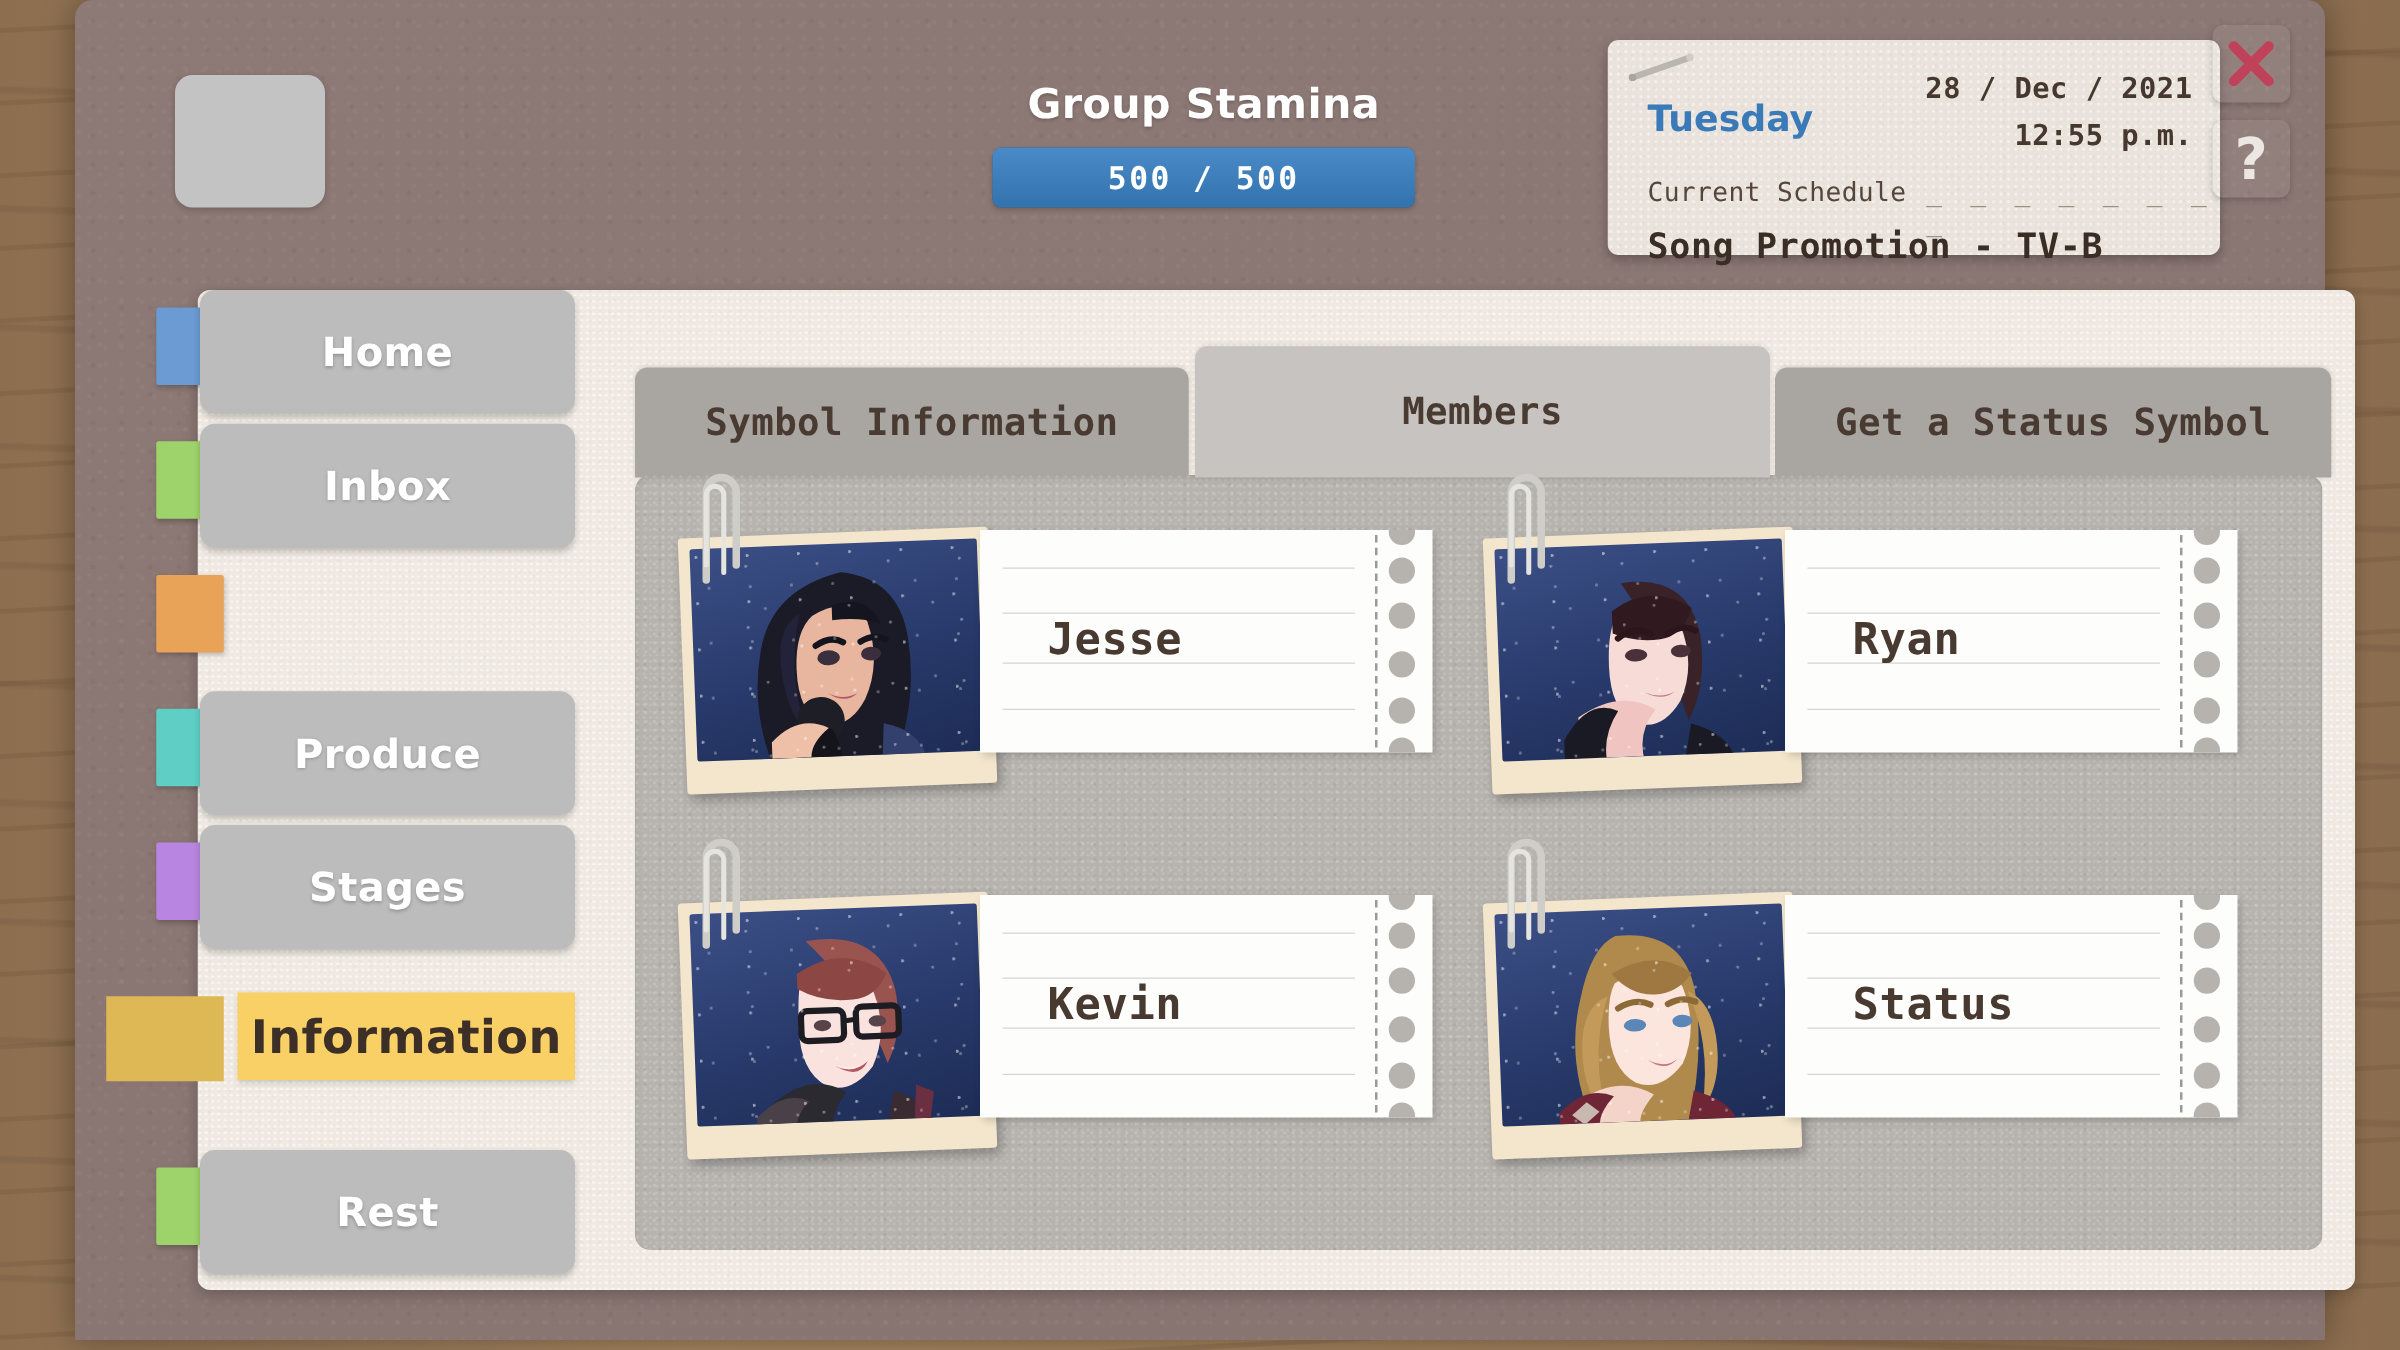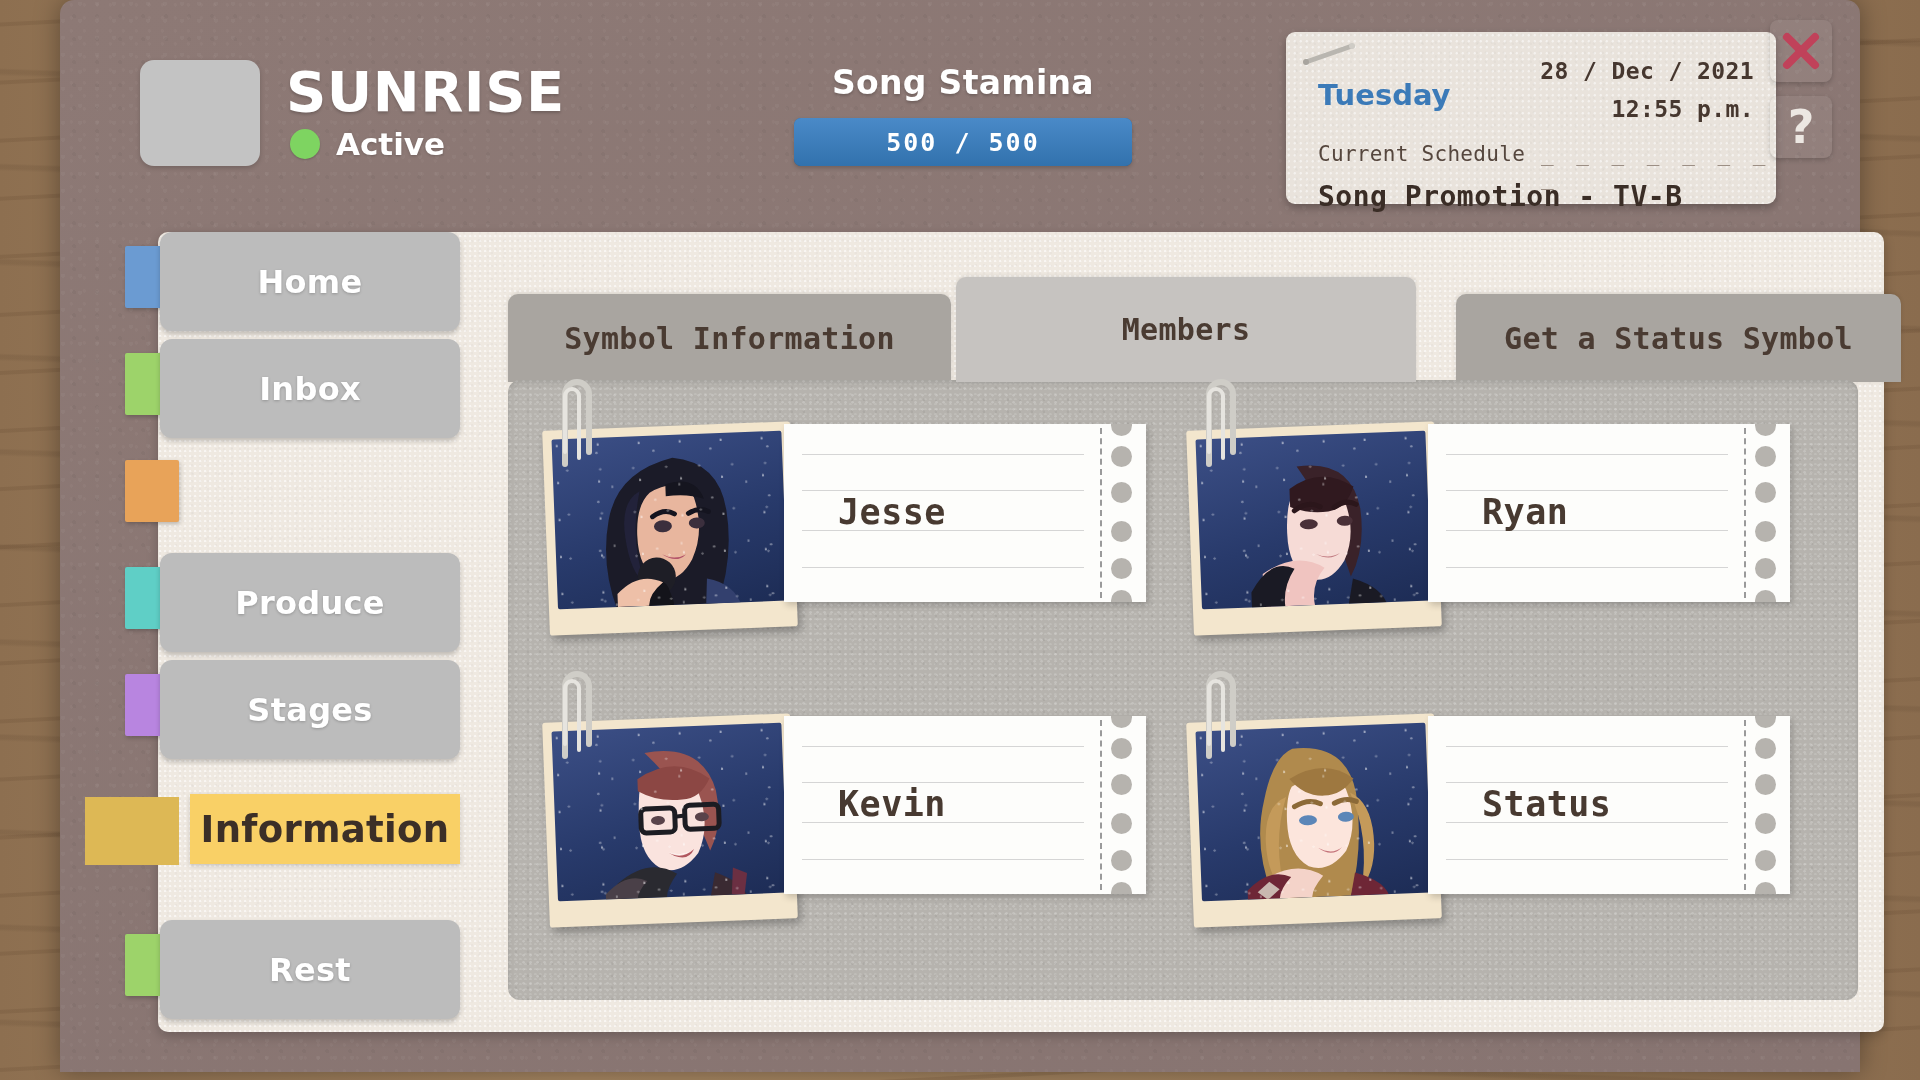--- a/index.html
+++ b/index.html
@@ -238,21 +238,21 @@
     cursor: pointer;
     box-shadow: 0 -1px 4px rgba(0,0,0,0.1);
   }
   .tab span {
     font-family: "DejaVu Sans Mono", monospace;
     font-size: 30px; font-weight: 700; color: #4a3b32;
     letter-spacing: 0.3px; white-space: nowrap;
   }
   #tab-0 { left: 0px;   width: 443px; height: 88px; }
   #tab-1 { left: 448px; width: 460px; height: 105px; background: #c6c3c0; z-index: 3; }
-  #tab-2 { left: 948px; width: 445px; height: 88px; }
+  #tab-2 { left: 912px; width: 445px; height: 88px; }
 
   
   .board {
     position: absolute; left: 350px; top: 148px;
     width: 1350px; height: 620px;
     background-color: #b6b3ae;
     background-image:
       radial-gradient(circle at 22% 18%, rgba(255,255,255,0.18) 0 1px, transparent 1.6px),
       radial-gradient(circle at 66% 64%, rgba(0,0,0,0.05) 0 1px, transparent 1.6px),
       radial-gradient(circle at 48% 86%, rgba(255,255,255,0.13) 0 1px, transparent 1.6px);
@@ -346,31 +346,24 @@
 </head>
 <body>
 
 <div id="app">
   <div class="window">
 
     <div class="topbar">
 
       <div class="group-badge">
         <div class="group-logo"></div>
-        <div class="group-meta">
-          <div class="group-name">SUNRISE</div>
-          <div class="group-status">
-            <div class="status-dot"></div>
-            <div class="status-text">Active</div>
-          </div>
-        </div>
       </div>
 
       <div class="stamina">
-        <div class="stamina-label">Song Stamina</div>
+        <div class="stamina-label">Group Stamina</div>
         <div class="stamina-bar">
           <div class="stamina-fill"></div>
           <div class="stamina-text">500 / 500</div>
         </div>
       </div>
 
       <div class="schedule-card">
         <svg class="clip-pin" viewBox="0 0 56 24">
           <line x1="4" y1="20" x2="50" y2="4" stroke="#b9b6b0" stroke-width="5" stroke-linecap="round"></line>
           <circle cx="4" cy="20" r="3" fill="#a8a49e"></circle>

